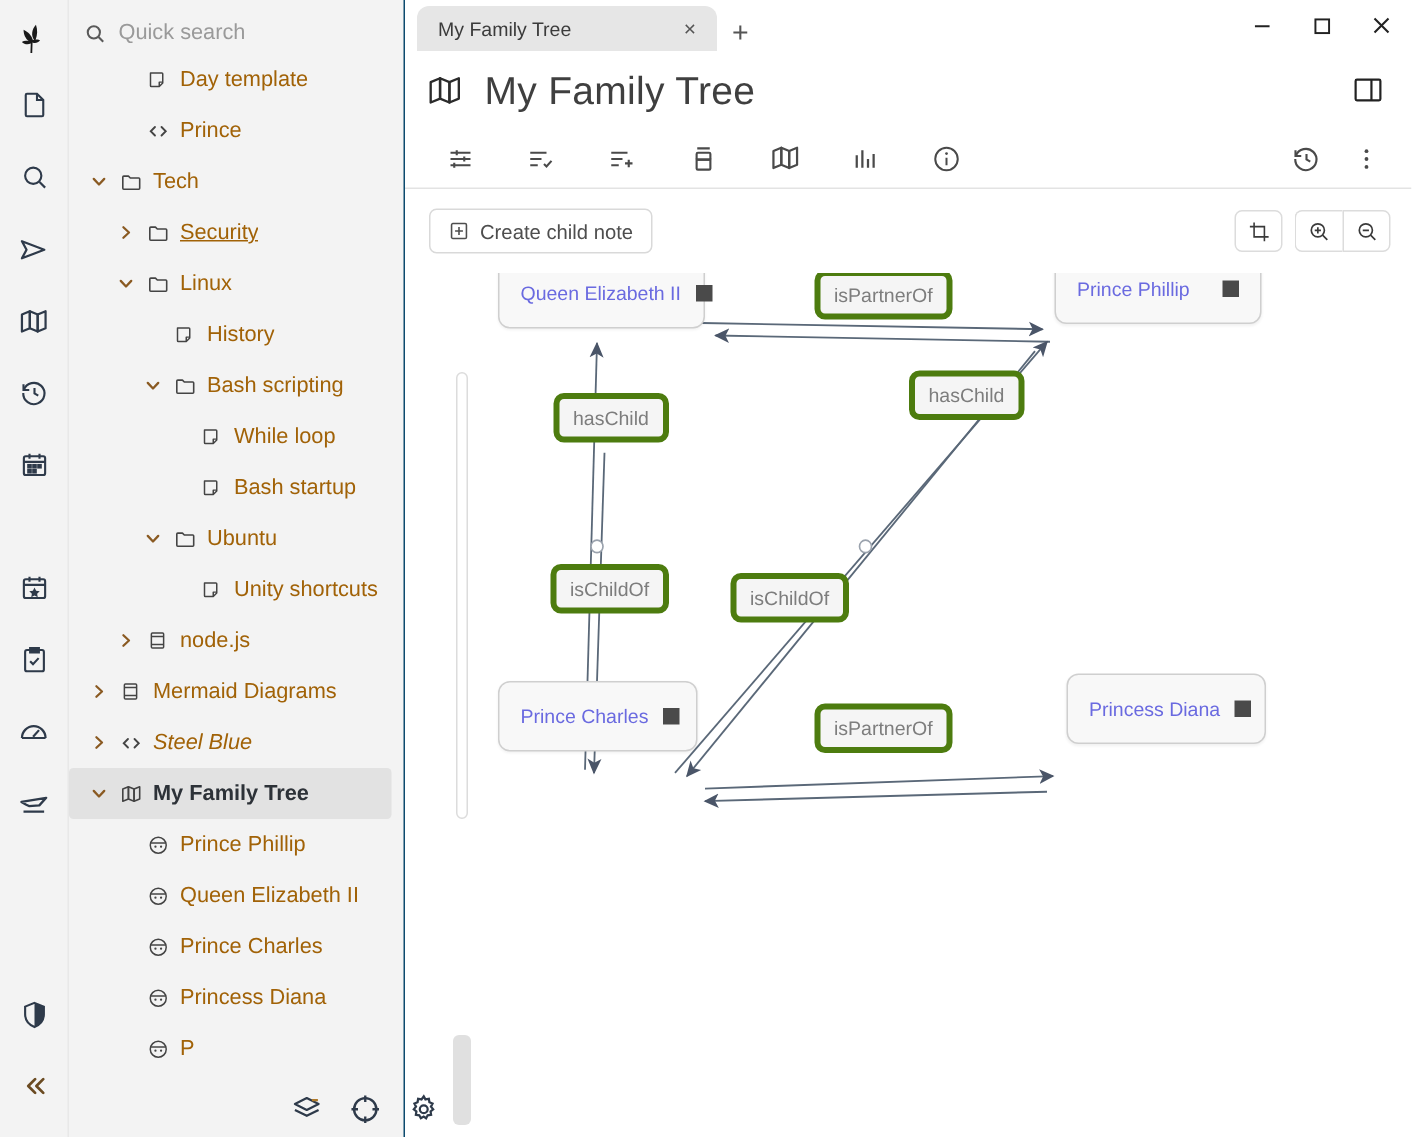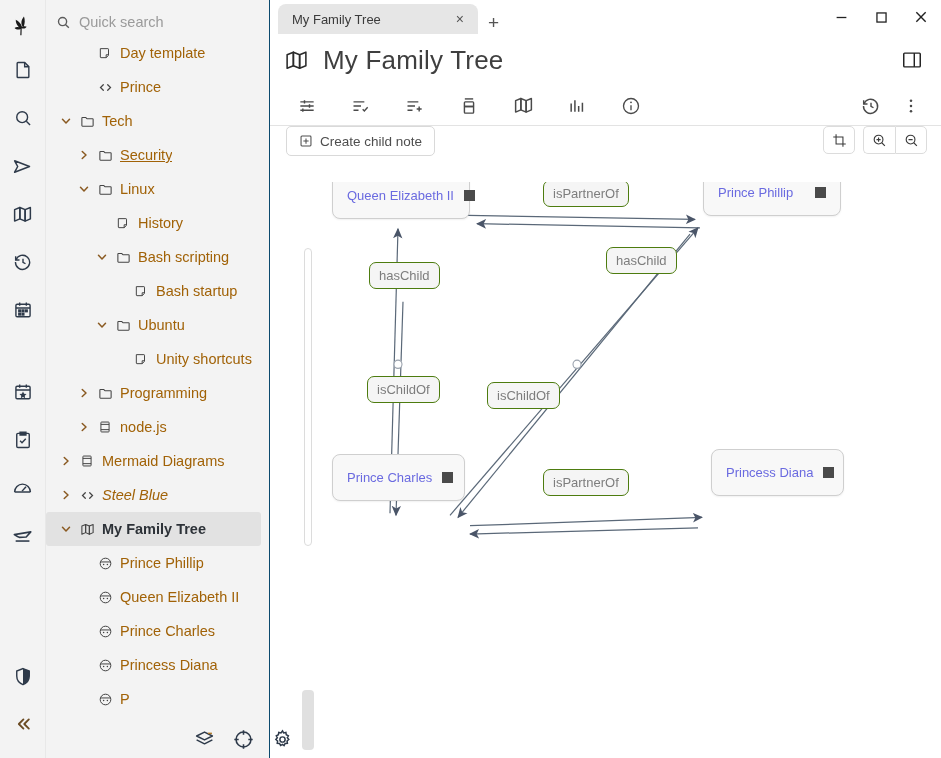--- a/index.html
+++ b/index.html
@@ -136,21 +136,21 @@
     border-bottom: 1px solid #e3e3e3;
   }
   .ibtn {
     width: 54px; height: 36px; display: flex; align-items: center; justify-content: center;
     color: #4a4a4a; cursor: pointer;
   }
   .ib-spacer { flex: 1 1 auto; }
   .ibtn.small { width: 40px; }
 
   .subbar {
-    height: 56px; display: flex; align-items: flex-start;
+    height: 56px; display: flex; align-items: center;
     padding: 0 14px 0 4px; position: relative;
   }
   .create-btn {
     display: flex; align-items: center; gap: 7px;
     height: 30px; padding: 0 12px;
     border: 1px solid #d9d9d9; border-radius: 5px;
     background: #fff; color: #4e4e4e; font-size: 13.5px;
     cursor: pointer; margin-left: 12px;
   }
   .subbar-spacer { flex: 1 1 auto; }
@@ -184,21 +184,21 @@
     color: #6a6ae0; font-size: 13px; white-space: nowrap;
     flex: 1 1 auto;
   }
   .gnode-badge {
     width: 11px; height: 11px; background: #4a4a4a;
     margin-left: 10px; flex: 0 0 11px;
   }
   .edge-label {
     position: absolute;
     background: #f5f5f5;
-    border: 1px solid #4d7c0f;
+    border: 4px solid #4d7c0f;
     border-radius: 7px;
     font-size: 13px; color: #7d7d7d;
     padding: 5px 9px;
     white-space: nowrap;
     z-index: 2;
     cursor: pointer;
   }
 </style>
 </head>
 <body>
@@ -393,57 +393,54 @@
             <span class="tlabel">Bash scripting</span>
           </div>
           <div class="tree-row" style="padding-left: 64px;">
             <span class="tw empty"></span>
             <span class="ticon">
               <svg width="14" height="14" viewBox="0 0 24 24" fill="none" stroke="#444" stroke-width="1.7" stroke-linejoin="round">
                 <path d="M4 4.5h13a1 1 0 0 1 1 1V16l-4 4H5a1 1 0 0 1-1-1z"></path>
                 <path d="M18 15h-4v5"></path>
               </svg>
             </span>
-            <span class="tlabel">Bash startup</span>
-          </div>
-          <div class="tree-row" style="padding-left: 46px;">
-            <span class="tw">
-              <svg width="12" height="12" viewBox="0 0 24 24" fill="none" stroke="#8a5a22" stroke-width="3" stroke-linecap="round" stroke-linejoin="round">
-                <path d="M5 8.5L12 16l7-7.5"></path>
-              </svg>
-            </span>
-            <span class="ticon">
-              <svg width="15" height="15" viewBox="0 0 24 24" fill="none" stroke="#444" stroke-width="1.7" stroke-linejoin="round">
-                <path d="M3 6.5a1 1 0 0 1 1-1h5l2 2h9a1 1 0 0 1 1 1v10a1 1 0 0 1-1 1H4a1 1 0 0 1-1-1z"></path>
-              </svg>
-            </span>
-            <span class="tlabel">Ubuntu</span>
+            <span class="tlabel">While loop</span>
           </div>
           <div class="tree-row" style="padding-left: 64px;">
             <span class="tw empty"></span>
             <span class="ticon">
               <svg width="14" height="14" viewBox="0 0 24 24" fill="none" stroke="#444" stroke-width="1.7" stroke-linejoin="round">
                 <path d="M4 4.5h13a1 1 0 0 1 1 1V16l-4 4H5a1 1 0 0 1-1-1z"></path>
                 <path d="M18 15h-4v5"></path>
               </svg>
             </span>
-            <span class="tlabel">Unity shortcuts</span>
-          </div>
-          <div class="tree-row" style="padding-left: 28px;">
-            <span class="tw">
-              <svg width="12" height="12" viewBox="0 0 24 24" fill="none" stroke="#8a5a22" stroke-width="3" stroke-linecap="round" stroke-linejoin="round">
-                <path d="M8.5 5L16 12l-7.5 7"></path>
+            <span class="tlabel">Bash startup</span>
+          </div>
+          <div class="tree-row" style="padding-left: 46px;">
+            <span class="tw">
+              <svg width="12" height="12" viewBox="0 0 24 24" fill="none" stroke="#8a5a22" stroke-width="3" stroke-linecap="round" stroke-linejoin="round">
+                <path d="M5 8.5L12 16l7-7.5"></path>
               </svg>
             </span>
             <span class="ticon">
               <svg width="15" height="15" viewBox="0 0 24 24" fill="none" stroke="#444" stroke-width="1.7" stroke-linejoin="round">
                 <path d="M3 6.5a1 1 0 0 1 1-1h5l2 2h9a1 1 0 0 1 1 1v10a1 1 0 0 1-1 1H4a1 1 0 0 1-1-1z"></path>
               </svg>
             </span>
-            <span class="tlabel">Programming</span>
+            <span class="tlabel">Ubuntu</span>
+          </div>
+          <div class="tree-row" style="padding-left: 64px;">
+            <span class="tw empty"></span>
+            <span class="ticon">
+              <svg width="14" height="14" viewBox="0 0 24 24" fill="none" stroke="#444" stroke-width="1.7" stroke-linejoin="round">
+                <path d="M4 4.5h13a1 1 0 0 1 1 1V16l-4 4H5a1 1 0 0 1-1-1z"></path>
+                <path d="M18 15h-4v5"></path>
+              </svg>
+            </span>
+            <span class="tlabel">Unity shortcuts</span>
           </div>
           <div class="tree-row" style="padding-left: 28px;">
             <span class="tw">
               <svg width="12" height="12" viewBox="0 0 24 24" fill="none" stroke="#8a5a22" stroke-width="3" stroke-linecap="round" stroke-linejoin="round">
                 <path d="M8.5 5L16 12l-7.5 7"></path>
               </svg>
             </span>
             <span class="ticon">
               <svg width="14" height="14" viewBox="0 0 24 24" fill="none" stroke="#444" stroke-width="1.7" stroke-linejoin="round">
                 <rect x="5" y="3.5" width="14" height="17" rx="1.2"></rect>

